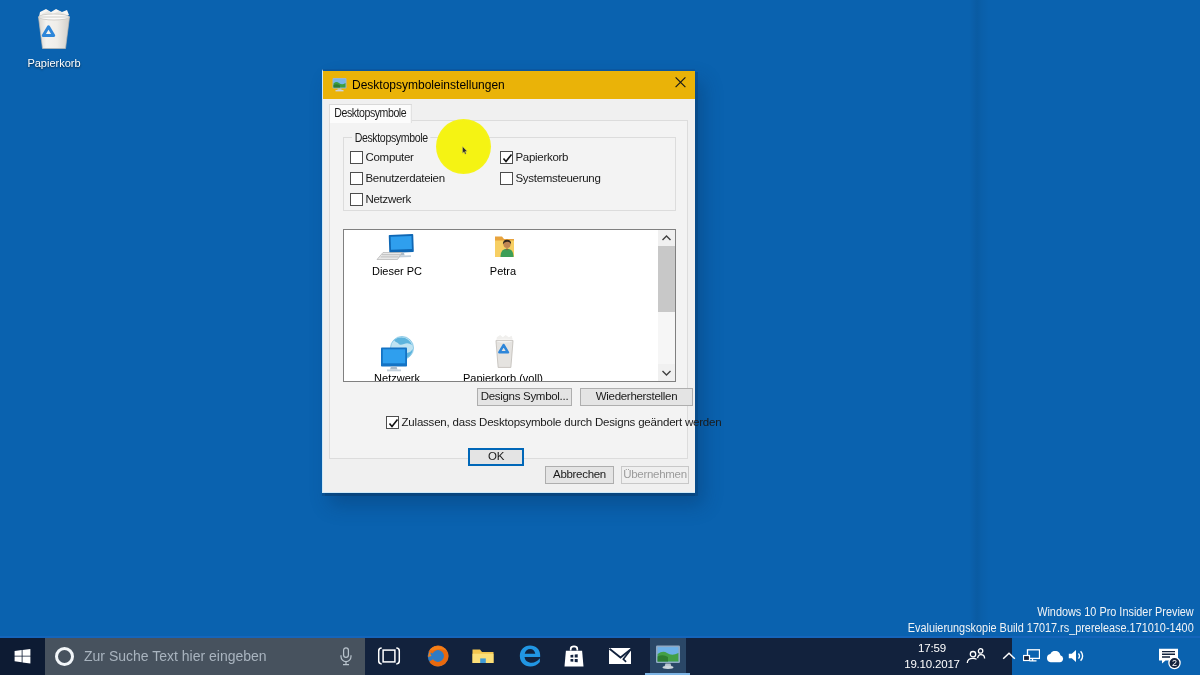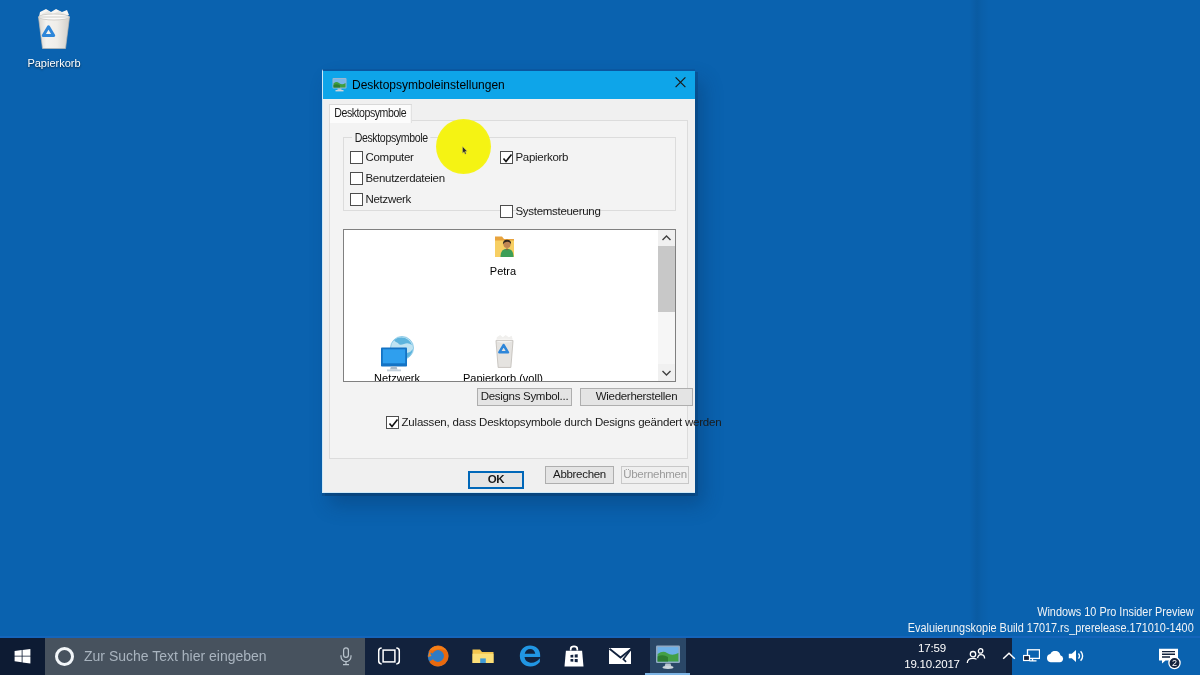--- a/index.html
+++ b/index.html
@@ -9,21 +9,21 @@
   background:linear-gradient(90deg, rgba(0,0,0,0) 0%, rgba(0,0,0,0.07) 40%, rgba(0,0,0,0.03) 65%, rgba(0,0,0,0) 100%); }
 
 #bin { position:absolute; left:20px; top:8px; width:68px; text-align:center; }
 #bin .lbl { color:#fff; font-size:11px; margin-top:3px; text-shadow:0 1px 2px rgba(0,0,0,0.65); }
 
 #wm { position:absolute; right:6px; bottom:39px; text-align:right; color:#f2f4f6; font-size:12.5px; line-height:15.5px; transform:scaleX(0.87); transform-origin:100% 50%; }
 
 #dlg { position:absolute; left:322px; top:69px; width:373px; height:424px;
   background:#f0f0f0; border:1px solid #cfe9f7; border-top:2px solid #0a57a0; border-right:none;
   box-shadow:3px 3px 0 rgba(8,60,110,0.32), 0 3px 0 rgba(8,60,110,0.32), 8px 12px 18px rgba(6,40,80,0.30); }
-#tb { position:absolute; left:0; top:0; right:0; height:28px; background:#0ea5e9; }
+#tb { position:absolute; left:0; top:0; right:0; height:28px; background:#eab308; }
 #tb .ttl { position:absolute; left:29px; top:7px; font-size:12px; color:#000; }
 #tb svg.app { position:absolute; left:9px; top:6px; }
 #tb .x { position:absolute; right:0; top:0; width:33px; height:28px; }
 .tabstrip { position:absolute; left:6px; top:32px; }
 .tab { display:inline-block; background:#fcfcfc; border:1px solid #d9d9d9; border-bottom:none;
   font-size:12px; letter-spacing:-0.5px; padding:2px 5px 3px 5px; position:relative; z-index:2; color:#1a1a1a;
   transform:scaleX(0.88); transform-origin:0 50%; line-height:13px; }
 #pane { position:absolute; left:6px; top:49px; width:359px; height:339px; background:#f3f3f3; border:1px solid #dcdcdc; }
 
 #grp { position:absolute; left:20px; top:66px; width:333px; height:74px; border:1px solid #dcdcdc; }
@@ -114,23 +114,36 @@
 
   <div id="grp">
     <span class="cap">Desktopsymbole</span>
   </div>
   <div class="cb" style="left:27px; top:80px;"><span class="box"></span>Computer</div>
   <div class="cb" style="left:27px; top:101px;"><span class="box"></span>Benutzerdateien</div>
   <div class="cb" style="left:27px; top:122px;"><span class="box"></span>Netzwerk</div>
   <div class="cb ck" style="left:177px; top:80px;"><span class="box"><svg width="13" height="13" viewBox="0 0 13 13">
           <path d="M2.5 6.5 L5 9.5 L10.5 2.5" stroke="#111" stroke-width="1.6" fill="none"></path>
         </svg></span>Papierkorb</div>
-  <div class="cb" style="left:177px; top:101px;margin-top:33px;"><span class="box"></span>Systemsteuerung</div>
+  <div class="cb" style="left:177px; top:101px;"><span class="box"></span>Systemsteuerung</div>
 
   <div id="list">
+    <div class="li" style="left:2px; top:2px;">
+      <svg style="left:30px; top:2px;" width="38" height="30" viewBox="0 0 38 30">
+        <g transform="rotate(-2 25 9)">
+        <rect x="13" y="0.5" width="24.5" height="18" rx="0.8" fill="#0f67b4"></rect>
+        <rect x="14.8" y="2.3" width="20.9" height="13" fill="#2f9fee"></rect>
+        <path d="M23 18.5 L27.5 18.5 L28.3 21.5 L22.2 21.5 Z" fill="#a9bac9"></path>
+        <rect x="19.5" y="21.5" width="15" height="1.8" fill="#c2cfda"></rect>
+        </g>
+        <path d="M7 18.5 L26 18.5 L21.5 25.5 L1 25.5 Z" fill="#e8e8e8" stroke="#b2b2b2" stroke-width="0.7"></path>
+        <path d="M6 20.7 L24 20.7 M4.7 22.9 L22.5 22.9" stroke="#b2b2b2" stroke-width="0.8"></path>
+      </svg>
+      <div class="lbl">Dieser PC</div>
+    </div>
     <div class="li" style="left:108px; top:2px;">
       <svg style="left:42px; top:1px;" width="26" height="28" viewBox="0 0 26 28">
         <path d="M1 3.5 L8 3.5 L10 6 L20 6 L20 24 L1 24 Z" fill="#e8a33d"></path>
         <path d="M1 7.5 L20 7.5 L20 24 L1 24 Z" fill="#f7cf63"></path>
         <circle cx="13" cy="11.3" r="3.6" fill="#c08552"></circle>
         <path d="M8.9 11.2 Q8.8 6.7 13 6.7 Q17.2 6.7 17.1 11.2 Q15.8 8.6 13 8.8 Q10.2 9 8.9 11.2 Z" fill="#33271e"></path>
         <path d="M6.5 24 Q6.5 15.8 13 15.8 Q19.5 15.8 19.5 24 Z" fill="#3d9e57"></path>
         <path d="M11.5 15.9 L13 17.5 L14.5 15.9 Q13 15.2 11.5 15.9 Z" fill="#8d5c38"></path>
       </svg>
       <div class="lbl">Petra</div>
@@ -171,21 +184,21 @@
     </div>
   </div>
 
   <div class="wbtn" style="left:154px; top:317px; width:95px;">Designs Symbol...</div>
   <div class="wbtn" style="left:257px; top:317px; width:113px;">Wiederherstellen</div>
 
   <div id="zul" class="cb ck"><span class="box"><svg width="13" height="13" viewBox="0 0 13 13">
           <path d="M2.5 6.5 L5 9.5 L10.5 2.5" stroke="#111" stroke-width="1.6" fill="none"></path>
         </svg></span>Zulassen, dass Desktopsymbole durch Designs geändert werden</div>
 
-  <div class="wbtn" id="ok" style="left:145px; top:400px; width:56px;font-weight:bold;">OK</div>
+  <div class="wbtn" id="ok" style="left:145px; top:377px; width:56px;">OK</div>
   <div class="wbtn" style="left:222px; top:395px; width:69px;">Abbrechen</div>
   <div class="wbtn" id="ueb" style="left:298px; top:395px; width:68px;">Übernehmen</div>
 </div>
 
 <div id="hl"></div>
 <svg id="cur" width="7" height="9.6" viewBox="0 0 8 11">
     <path d="M0.6 0.6 L0.6 8.2 L2.4 6.6 L3.4 9.4 L4.8 8.8 L3.7 6.1 L5.9 5.9 Z" fill="#2a2a2a" stroke="#d8d470" stroke-width="0.5"></path>
   </svg>
 
 <div id="task">

